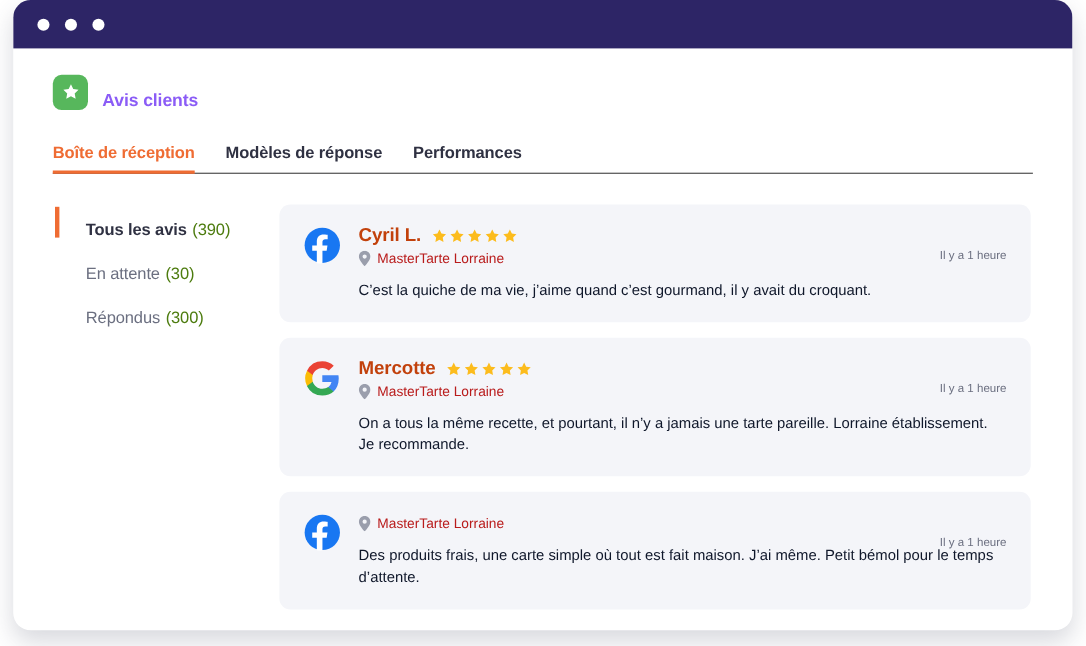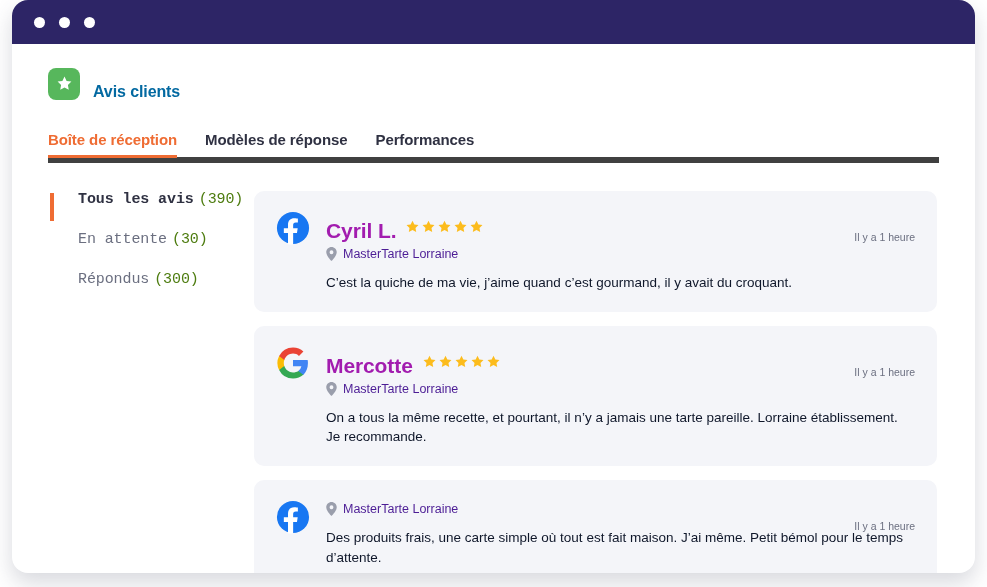--- a/index.html
+++ b/index.html
@@ -59,32 +59,32 @@
     background: #5cb85c;
     background: #57b75c;
     display: flex;
     align-items: center;
     justify-content: center;
     flex: none;
   }
   .app-title {
     font-size: 16px;
     font-weight: bold;
-    color: #0369a1;
+    color: #8b5cf6;
     margin-left: 13px;
     letter-spacing: -0.1px;
     margin-top: 17px;
   }
 
   
   .tabs {
     display: flex;
     align-items: flex-end;
     margin-top: 22px;
-    border-bottom: 6px solid #404040;
+    border-bottom: 1px solid #404040;
     height: 34px;
   }
   .tab {
     font-size: 15px;
     font-weight: bold;
     color: #2f3142;
     padding-bottom: 9px;
     margin-right: 28px;
     position: relative;
     cursor: pointer;
@@ -111,29 +111,28 @@
 
   
   .sidebar {
     width: 206px;
     flex: none;
     padding-left: 2px;
     box-sizing: border-box;
   }
   .side-item {
     display: flex;
-    align-items: flex-start;
+    align-items: flex-end;
     height: 32px;
     font-size: 15px;
     color: #6b6f80;
     position: relative;
     padding-left: 28px;
     cursor: pointer;
     letter-spacing: -0.1px;
-    font-family: Liberation Mono, monospace;
   }
   .side-item + .side-item { margin-top: 8px; }
   .side-item.active { color: #2f3142; font-weight: bold; }
   .side-item.active::before {
     content: "";
     position: absolute;
     left: 0;
     top: 2px;
     bottom: 2px;
     width: 4px;
@@ -165,35 +164,34 @@
     flex: none;
     margin-right: 16px;
     margin-top: 2px;
   }
   .rv-main { flex: 1; min-width: 0; }
   .rv-row {
     display: flex;
     align-items: center;
   }
   .rv-name {
-    font-size: 21px;
+    font-size: 17px;
     font-weight: bold;
-    color: #a21caf;
+    color: #c2410c;
     margin-right: 9px;
     letter-spacing: -0.1px;
-    margin-top: 10px;
   }
   .stars { display: flex; align-items: center; gap: 1px; }
   .star { width: 15px; height: 15px; display: block; }
   .rv-place {
     display: flex;
     align-items: center;
     margin-top: 4px;
     font-size: 12.5px;
-    color: #4c1d95;
+    color: #b91c1c;
   }
   .pin { width: 11px; height: 14px; margin-right: 6px; flex: none; }
   .rv-text {
     margin-top: 12px;
     font-size: 13.5px;
     line-height: 1.42;
     color: #0f172a;
     max-width: 600px;
   }
   .rv-time {

